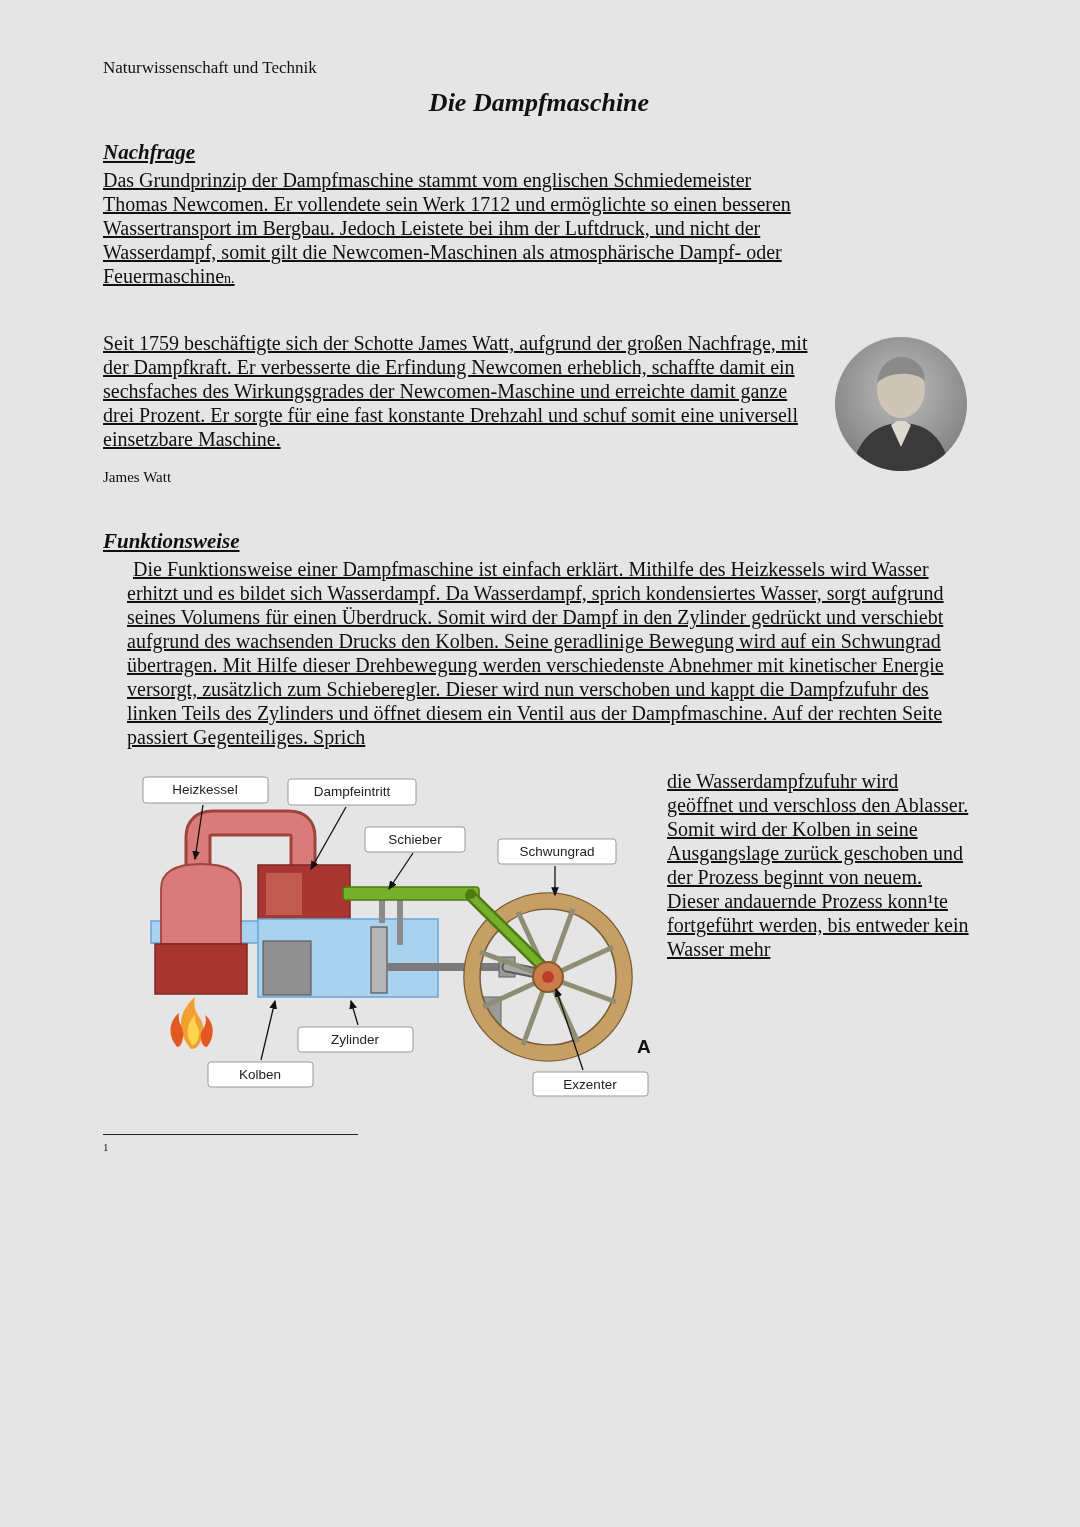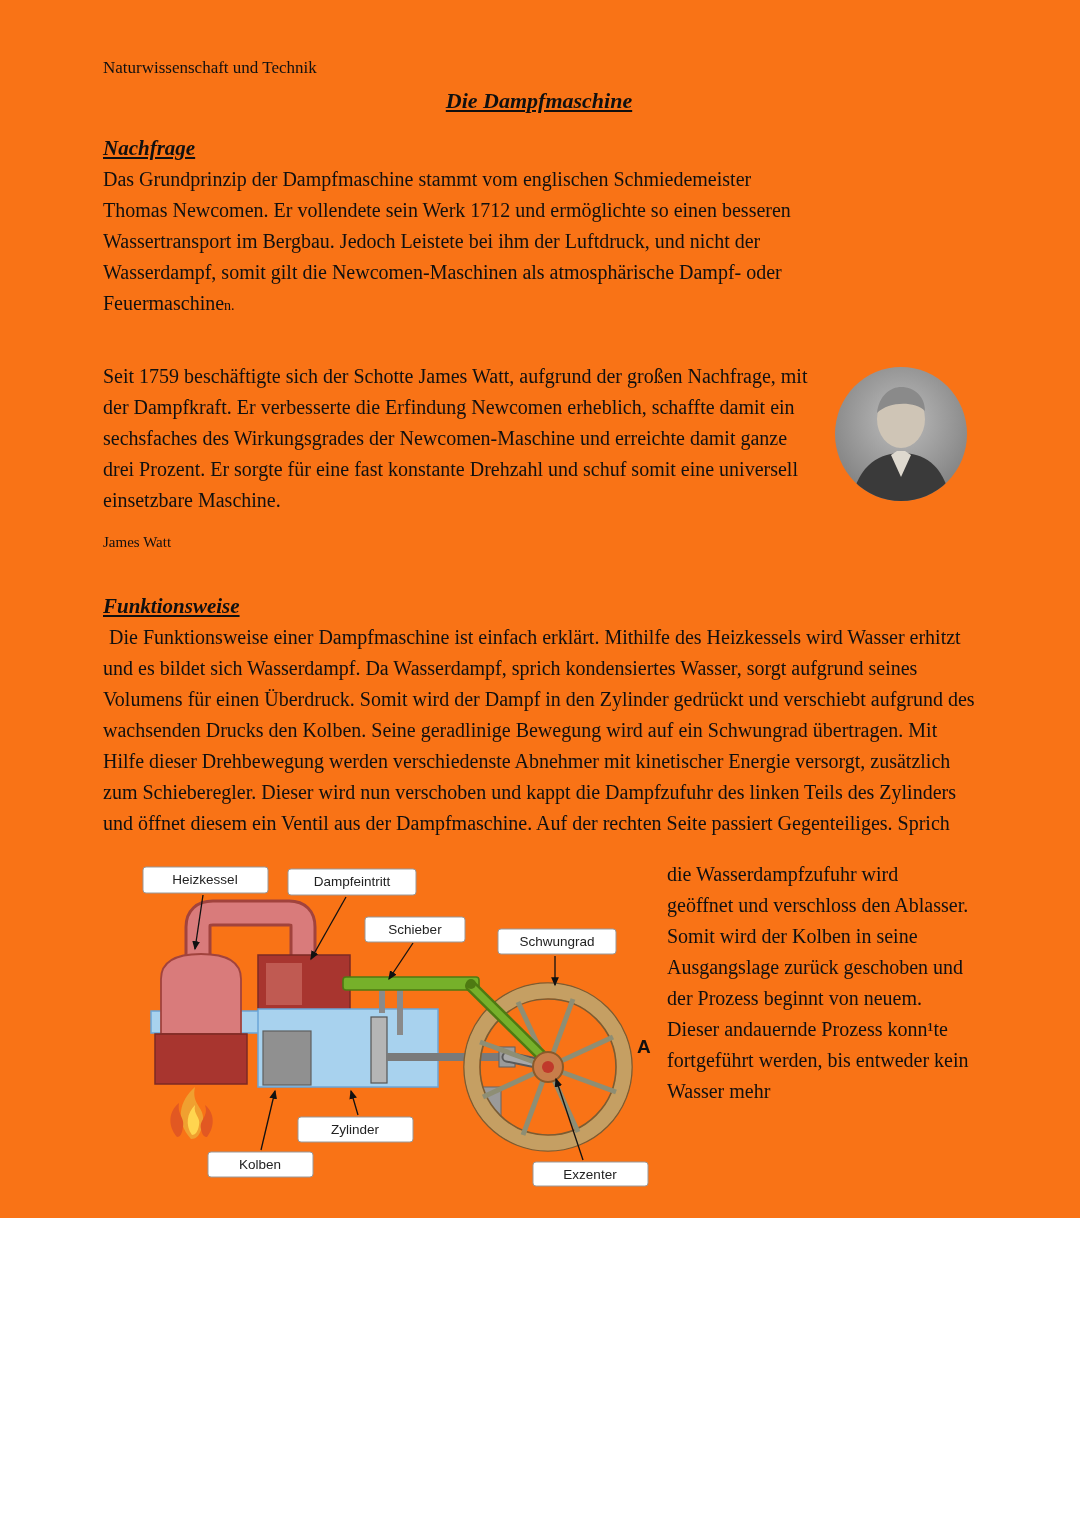--- a/index.html
+++ b/index.html
@@ -1,51 +1,51 @@
 <!DOCTYPE html>
 <html><head>
 <meta charset="utf-8">
 <style>
   html,body { margin:0; padding:0; background:#ffffff; }
   .page {
     position:relative;
-    width:1080px; height:1218px;
-    background:#f97316;
+    width:1080px; height:1527px;
+    background:#e5e5e5;
     font-family:"Liberation Serif", serif;
     color:#101010;
     box-sizing:border-box;
     padding:58px 105px 0 103px;
     overflow:hidden;
   }
   .course { font-size:17px; }
   .doc-title {
-    text-align:center; font-size:22px; font-weight:bold; font-style:italic;
-    text-decoration:underline; margin-top:10px;
+    text-align:center; font-size:26px; font-weight:bold; font-style:italic;
+    margin-top:10px;
   }
   .section-heading {
     font-size:21px; font-weight:bold; font-style:italic;
     text-decoration:underline; margin:0 0 3px 0;
   }
-  .body-text { font-size:20px; line-height:31px; }
+  .body-text { font-size:20px; line-height:24px;text-decoration:underline; }
   .row { display:flex; }
   .geschichte { margin-top:22px; }
   .geschichte-text { width:700px; }
   .photo-col { margin-left:auto; width:172px; }
   .photo-frame { width:148px; height:160px; overflow:hidden; }
   .photo-caption {
     font-family:"Liberation Sans", sans-serif; font-size:16.5px;
     margin-top:8px; color:#000;
   }
   .watt-row { margin-top:40px; }
   .watt-text { width:720px; }
   .watt-photo-col { margin-left:auto; width:140px; padding-top:6px; }
   .oval-photo { width:132px; height:134px; border-radius:50%; overflow:hidden; }
   .small-caption { font-size:15px; line-height:20px; margin-top:16px; }
   .funktionsweise { margin-top:42px; }
-  .fw-main { text-indent:6px; }
+  .fw-main { text-indent:6px;margin-left:24px; }
   .diagram-row { margin-top:20px; }
   .diagram-box { width:560px; flex:0 0 560px; }
   .side-col { width:302px; margin-left:4px; }
   .small-suffix { font-size:14px; }
   .stray-a {
     position:absolute; left:637px; top:1036px;
     font-family:"Liberation Sans", sans-serif; font-size:19px; font-weight:600;
   }
   .footnote-rule {
     width:255px; border-top:1.6px solid #222; margin-top:26px;

